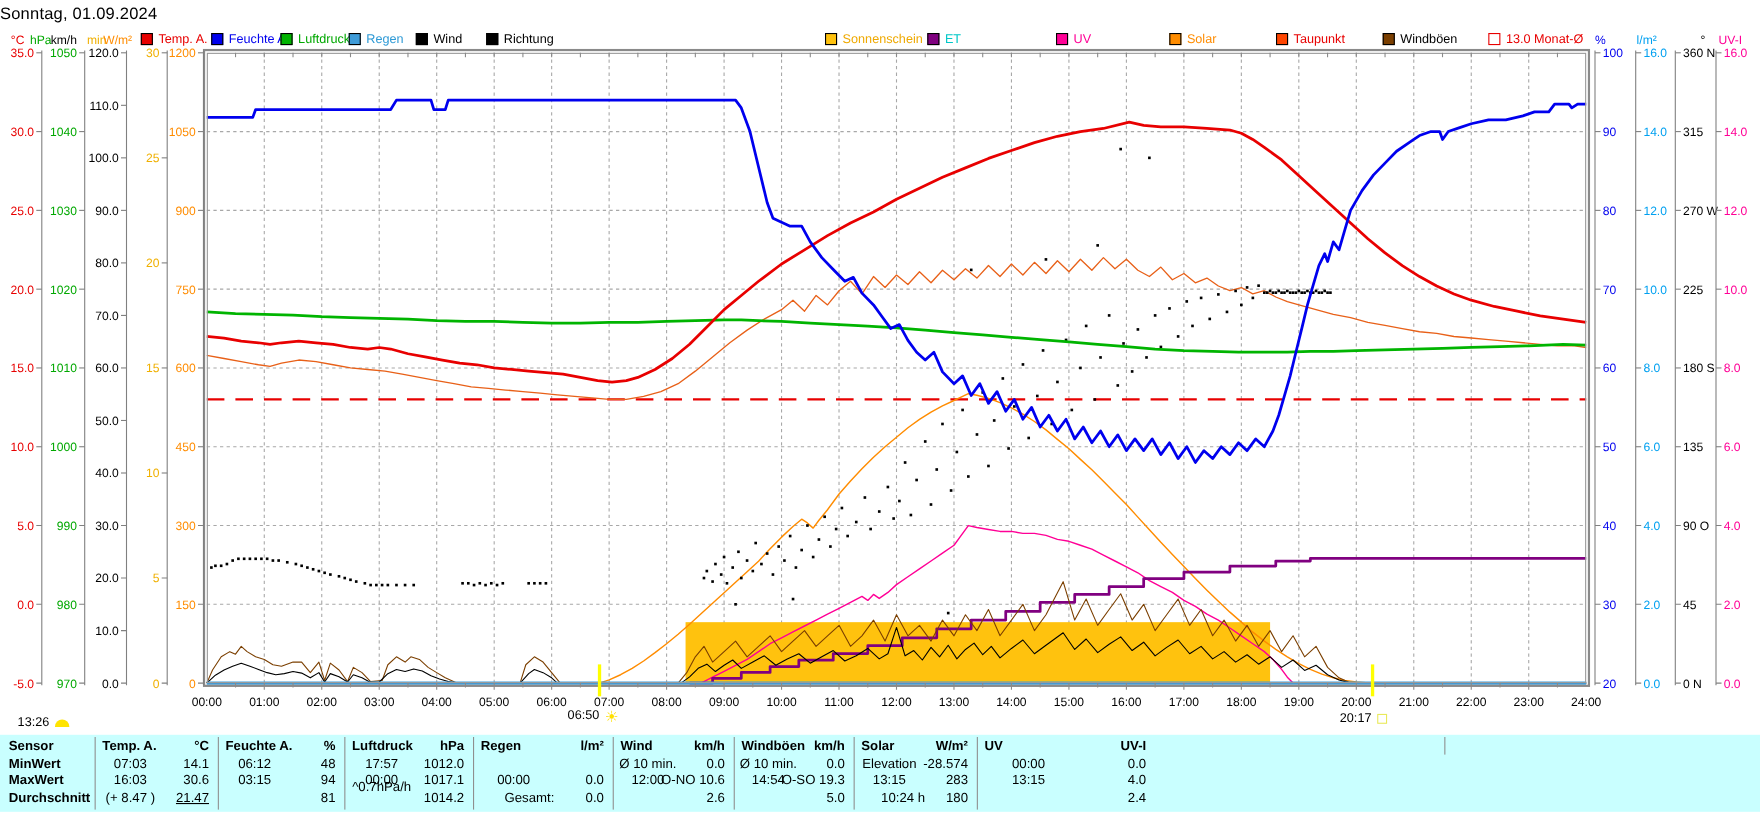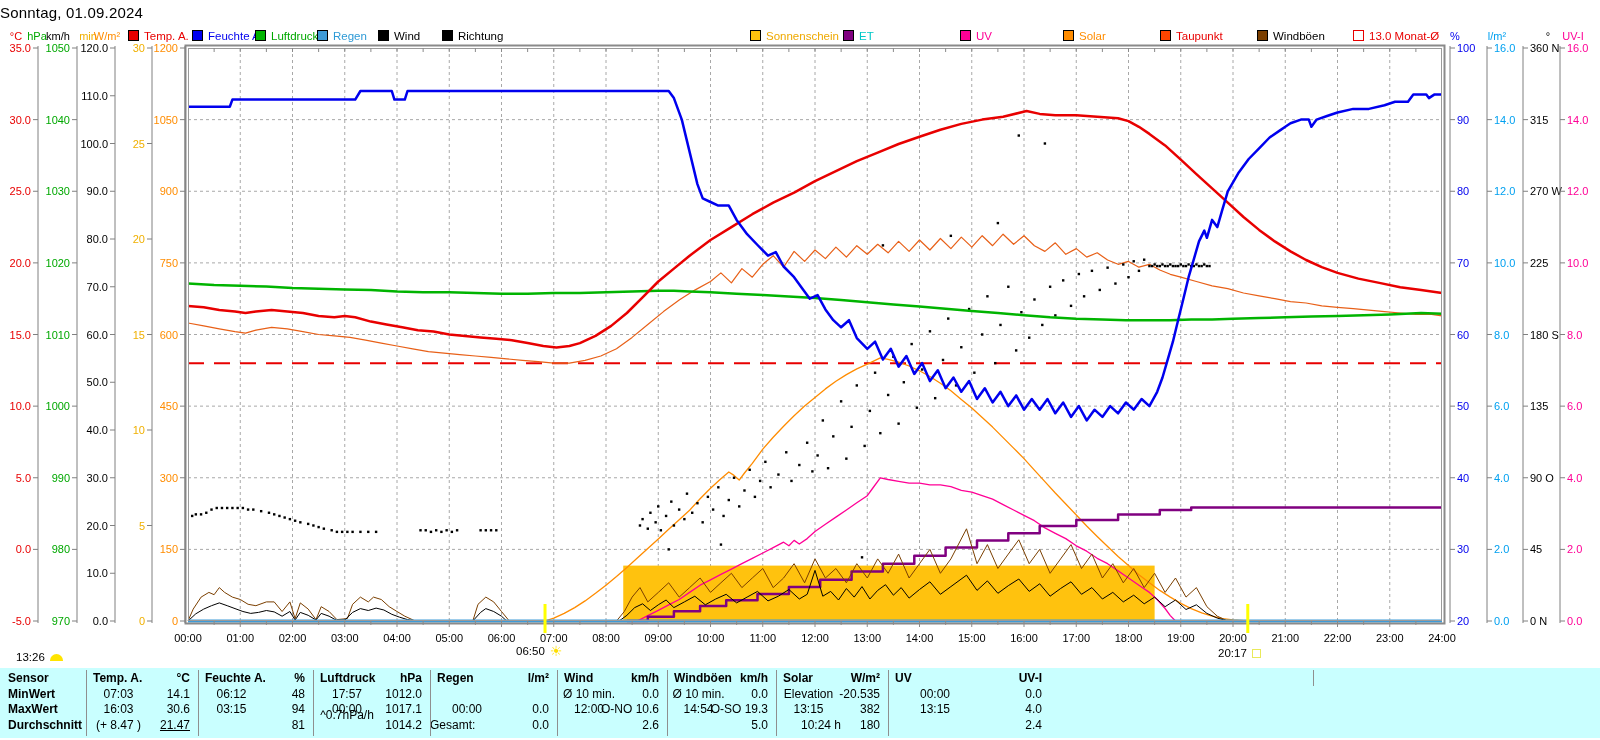--- a/index.html
+++ b/index.html
@@ -634,42 +634,42 @@
       <div class="tcell" style="left: 313px; top: 19px; width: 68px; text-align: center;">17:57</div>
       <div class="tcell" style="right: 1178px; top: 19px;">1012.0</div>
       <div class="tcell" style="left: 313px; top: 34px; width: 68px; text-align: center;">00:00</div>
       <div class="tcell" style="right: 1178px; top: 34px;">1017.1</div>
       <div class="tcell" style="left: 313px; top: 40px; width: 68px; text-align: center;">^0.7hPa/h</div>
       <div class="tcell" style="right: 1178px; top: 50px;">1014.2</div>
       <div class="tcell bold" style="left: 437px; top: 3px;">Regen</div>
       <div class="tcell bold" style="right: 1051px; top: 3px;">l/m²</div>
       <div class="tcell" style="left: 430px; top: 34px; width: 74px; text-align: center;">00:00</div>
       <div class="tcell" style="right: 1051px; top: 34px;">0.0</div>
-      <div class="tcell" style="left: 430px; top: 50px; width: 74px; text-align: left;">Gesamt:</div>
+      <div class="tcell" style="left: 430px; top: 50px; width: 74px; text-align: right;">Gesamt:</div>
       <div class="tcell" style="right: 1051px; top: 50px;">0.0</div>
       <div class="tcell bold" style="left: 564px; top: 3px;">Wind</div>
       <div class="tcell bold" style="right: 941px; top: 3px;">km/h</div>
       <div class="tcell" style="left: 557px; top: 19px; width: 64px; text-align: center;">Ø 10 min.</div>
       <div class="tcell" style="right: 941px; top: 19px;">0.0</div>
       <div class="tcell" style="left: 557px; top: 34px; width: 64px; text-align: center;">12:00</div>
       <div class="tcell" style="right: 941px; top: 34px;">O-NO 10.6</div>
       <div class="tcell" style="right: 941px; top: 50px;">2.6</div>
       <div class="tcell bold" style="left: 674px; top: 3px;">Windböen</div>
       <div class="tcell bold" style="right: 832px; top: 3px;">km/h</div>
       <div class="tcell" style="left: 667px; top: 19px; width: 63px; text-align: center;">Ø 10 min.</div>
       <div class="tcell" style="right: 832px; top: 19px;">0.0</div>
       <div class="tcell" style="left: 667px; top: 34px; width: 63px; text-align: center;">14:54</div>
       <div class="tcell" style="right: 832px; top: 34px;">O-SO 19.3</div>
       <div class="tcell" style="right: 832px; top: 50px;">5.0</div>
       <div class="tcell bold" style="left: 783px; top: 3px;">Solar</div>
       <div class="tcell bold" style="right: 720px; top: 3px;">W/m²</div>
       <div class="tcell" style="left: 776px; top: 19px; width: 65px; text-align: center;">Elevation</div>
-      <div class="tcell" style="right: 720px; top: 19px;">-20.535</div>
+      <div class="tcell" style="right: 720px; top: 19px;">-28.574</div>
       <div class="tcell" style="left: 776px; top: 34px; width: 65px; text-align: center;">13:15</div>
-      <div class="tcell" style="right: 720px; top: 34px;">382</div>
+      <div class="tcell" style="right: 720px; top: 34px;">283</div>
       <div class="tcell" style="left: 776px; top: 50px; width: 65px; text-align: right;">10:24 h</div>
       <div class="tcell" style="right: 720px; top: 50px;">180</div>
       <div class="tcell bold" style="left: 895px; top: 3px;">UV</div>
       <div class="tcell bold" style="right: 558px; top: 3px;">UV-I</div>
       <div class="tcell" style="left: 888px; top: 19px; width: 94px; text-align: center;">00:00</div>
       <div class="tcell" style="right: 558px; top: 19px;">0.0</div>
       <div class="tcell" style="left: 888px; top: 34px; width: 94px; text-align: center;">13:15</div>
       <div class="tcell" style="right: 558px; top: 34px;">4.0</div>
       <div class="tcell" style="right: 558px; top: 50px;">2.4</div>
       <div class="tdiv" style="left: 86px; top: 2px; height: 66px;"></div>

